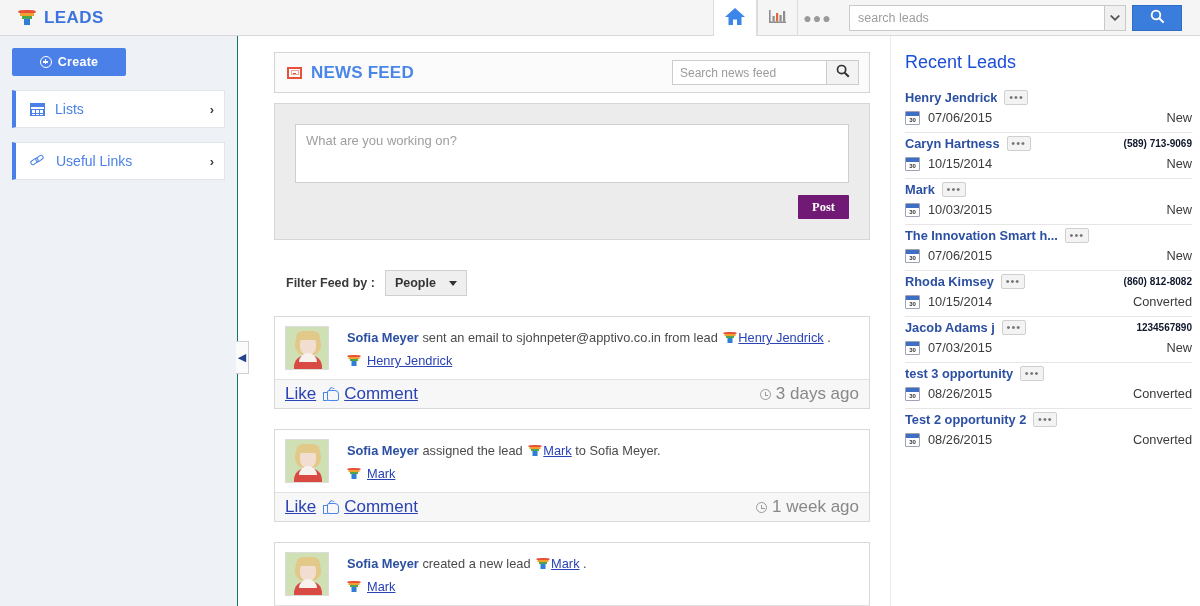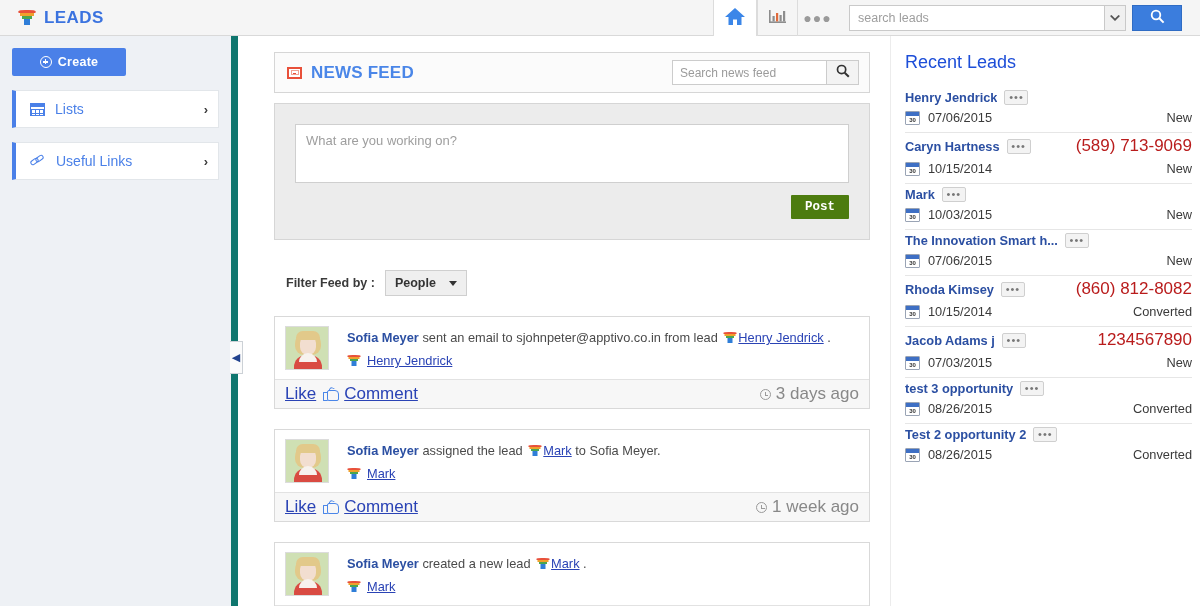--- a/index.html
+++ b/index.html
@@ -56,21 +56,21 @@
     width:50px; height:26px; background:#3b7ddd; border:1px solid #2f6cc4;
     margin-left:6px; margin-right:10px; display:flex; align-items:center; justify-content:center;
     cursor:pointer;
   }
 
   
   .body-wrap { display:flex; height:570px; }
 
   
   .sidebar {
-    width:238px; background:#eef1f5; border-right:7px solid #0f766e;
+    width:238px; background:#eef1f5; border-right:1px solid #0f766e;
     padding:12px; position:relative; flex:0 0 238px;text-align:center;
   }
   .create-btn {
     width:114px; height:28px; background:#4a80e8; border:none; border-radius:2px;
     color:#fff; font-size:12.5px; font-weight:bold; letter-spacing:.3px;
     display:flex; align-items:center; justify-content:center; gap:6px; cursor:pointer;
     font-family:"Liberation Sans", sans-serif;
   }
   .plus-circle {
     width:12px; height:12px; border-radius:50%; border:1.6px solid #fff;
@@ -152,23 +152,23 @@
     margin-top:10px; border:1px solid #d6d6d6; background:#ececec; padding:20px;
   }
   .composer textarea {
     width:100%; height:59px; border:1px solid #cfcfcf; background:#fff;
     padding:8px 10px; font-size:13px; color:#444; resize:none; outline:none;
     font-family:"Liberation Sans", sans-serif;
   }
   .composer textarea::placeholder { color:#9e9e9e; }
   .composer-bar { display:flex; justify-content:flex-end; padding-top:9px; }
   .post-btn {
-    background:#4d7c0f; color:#fff; border:none; padding:0 14px; height:24px;
+    background:#701a75; color:#fff; border:none; padding:0 14px; height:24px;
     font-size:12.5px; font-weight:bold; cursor:pointer; border-radius:1px;
-    font-family:Liberation Mono, monospace;
+    font-family:Liberation Serif, serif;
   }
 
   .filter-row { display:flex; align-items:center; margin-top:30px; padding-left:12px; }
   .filter-label { font-size:12.5px; font-weight:bold; color:#3a3a3a; margin-right:10px; }
   .filter-select {
     height:26px; background:#efefef; border:1px solid #cfcfcf; padding:0 9px;
     font-size:12.5px; font-weight:bold; color:#333; display:flex; align-items:center;
     gap:13px; cursor:pointer;
   }
   .caret-down {
@@ -247,21 +247,21 @@
   .lead-top { display:flex; align-items:center; }
   .lead-name {
     color:#2b4fa2; font-weight:bold; font-size:12.8px; cursor:pointer;
     max-width:175px; white-space:nowrap; overflow:hidden; text-overflow:ellipsis;
   }
   .dots-btn {
     margin-left:7px; border:1px solid #cfcfcf; background:#f3f3f3; border-radius:2px;
     height:15px; min-width:24px; display:inline-flex; align-items:center; justify-content:center;
     color:#777; font-size:11px; letter-spacing:1px; line-height:1; cursor:pointer; padding:0 3px;
   }
-  .lead-phone { margin-left:auto; color:#b91c1c; font-weight:normal; font-size:17px; cursor:pointer; }
+  .lead-phone { margin-left:auto; color:#0f172a; font-weight:bold; font-size:10px; cursor:pointer; }
   .lead-bot { display:flex; align-items:center; margin-top:5px; }
   .cal {
     width:15px; height:14px; border:1px solid #9aa4b5; background:#fff;
     position:relative; flex:0 0 15px; border-radius:1px;
   }
   .cal::before {
     content:""; position:absolute; left:0; top:0; right:0; height:4px; background:#3e6fc4;
   }
   .cal span {
     position:absolute; left:0; right:0; top:4px; bottom:0; font-size:6px;

